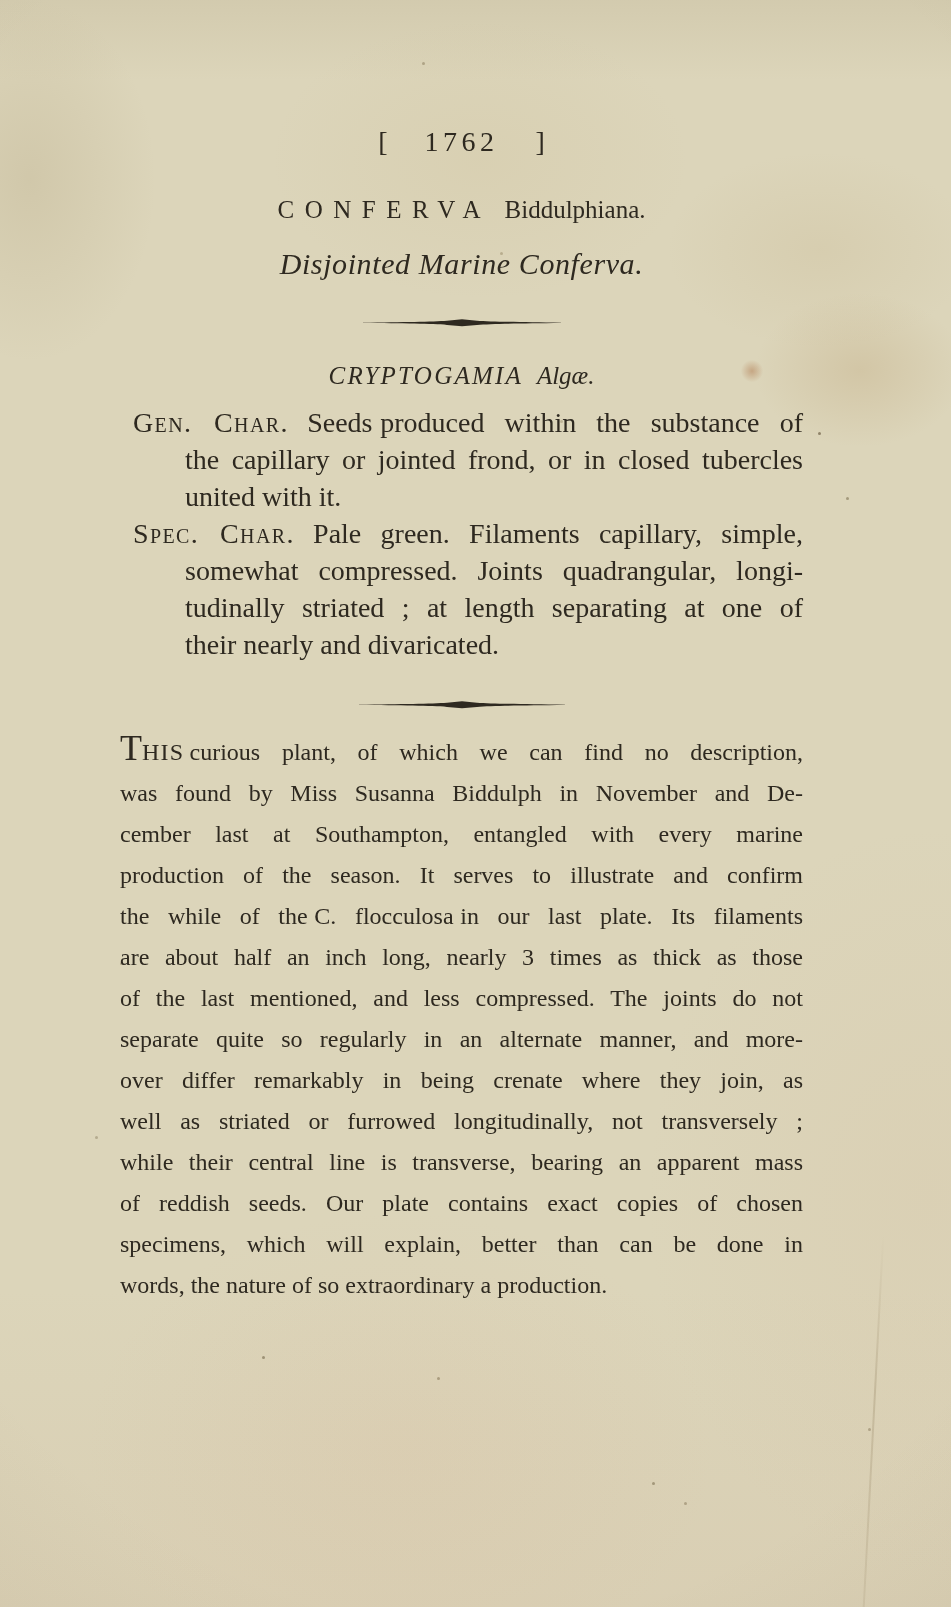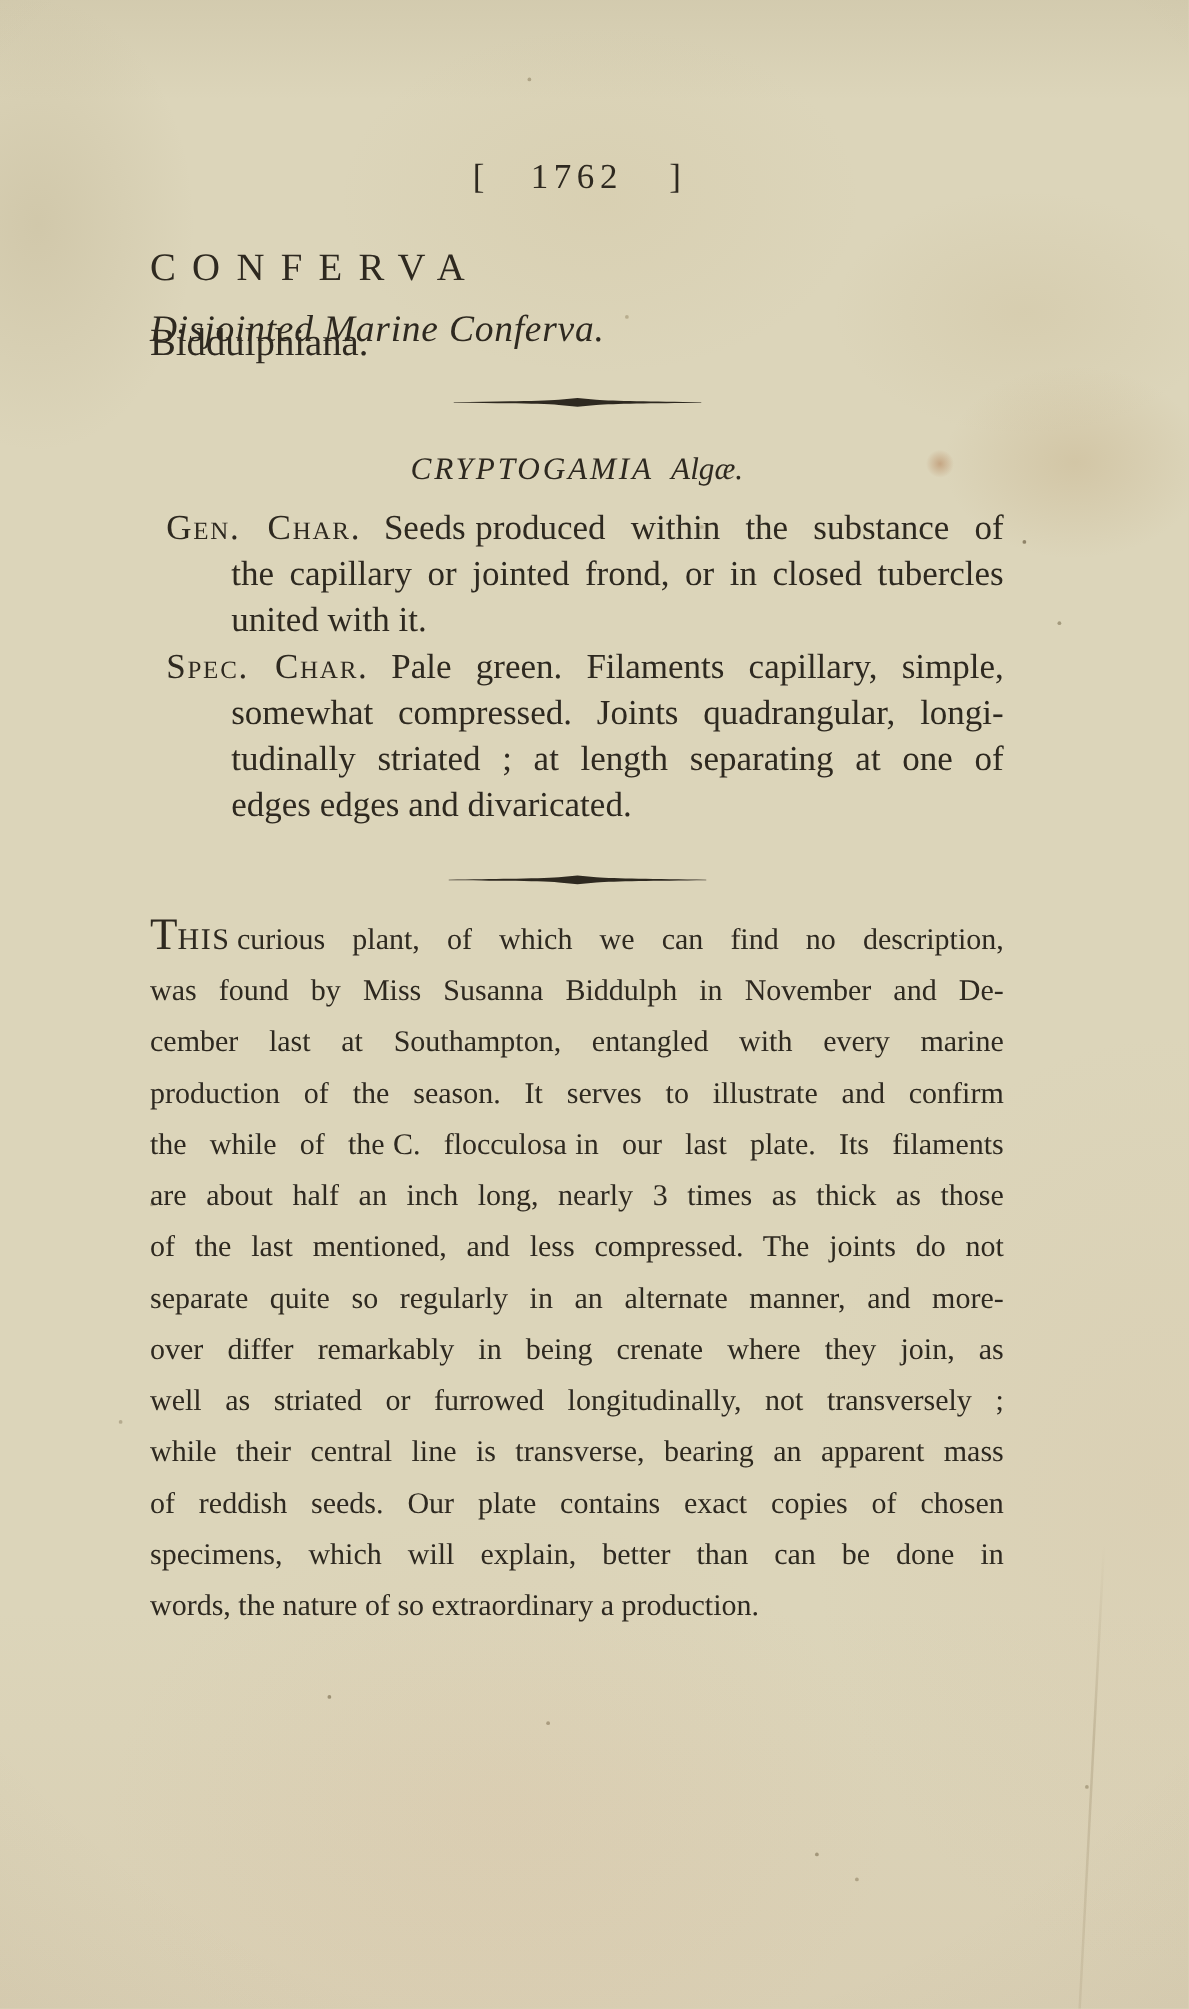--- a/index.html
+++ b/index.html
@@ -66,28 +66,27 @@
   .pagenum-row {
     position: absolute; left: 0; top: 126px; width: 100%;
     display: flex; justify-content: center; align-items: baseline; gap: 37px;
     font-size: 28px;
   }
   .pagenum-row .digits { letter-spacing: 0.16em; }
 
   .title-row {
     position: absolute; left: 0; top: 196px; width: 100%;
     display: flex; justify-content: center; align-items: baseline; gap: 24px;
-    font-size: 31px;
-    flex-direction: column;
+    font-size: 25px;
   }
   .title-genus { letter-spacing: 0.42em; margin-right: -0.42em; }
 
   .subtitle-row {
     position: absolute; left: 0; top: 247px; width: 100%;
-    text-align: left; font-style: italic; font-size: 30px; letter-spacing: 0.02em;
+    text-align: center; font-style: italic; font-size: 30px; letter-spacing: 0.02em;
   }
 
   .rule { position: absolute; width: 100%; text-align: center; }
   .rule-1 { top: 314px; }
   .rule-2 { top: 696px; }
   .rule svg { display: inline-block; }
 
   .taxonomy-row {
     position: absolute; left: 0; top: 362px; width: 100%;
     text-align: center; font-style: italic; font-size: 25px;
@@ -160,21 +159,21 @@
         <div class="line just indent">the capillary or jointed frond, or in closed tubercles</div>
         <div class="line last indent">united with it.</div>
       </div>
 
       <div class="char-block spec-char">
         <div class="line just">
           <span class="sc label-gap">Spec. Char.</span><span>Pale green.  Filaments capillary, simple,</span>
         </div>
         <div class="line just indent">somewhat compressed.  Joints quadrangular, longi-</div>
         <div class="line just indent">tudinally striated ; at length separating at one of</div>
-        <div class="line last indent">edges edges and divaricated.</div>
+        <div class="line last indent">their nearly and divaricated.</div>
       </div>
 
       <div class="rule rule-2">
         <svg width="210" height="10" viewBox="0 0 210 10">
           <path d="M2,4.7 C44,4.1 75,3.7 90,2.7 L105,1.3 L120,2.7 C135,3.7 166,4.1 208,4.7 L208,5.1 C166,5.5 135,5.9 120,6.9 L105,8.3 L90,6.9 C75,5.9 44,5.5 2,5.1 Z" fill="#2e2920"></path>
         </svg>
       </div>
 
       <div class="body-para">
         <div class="line just">

